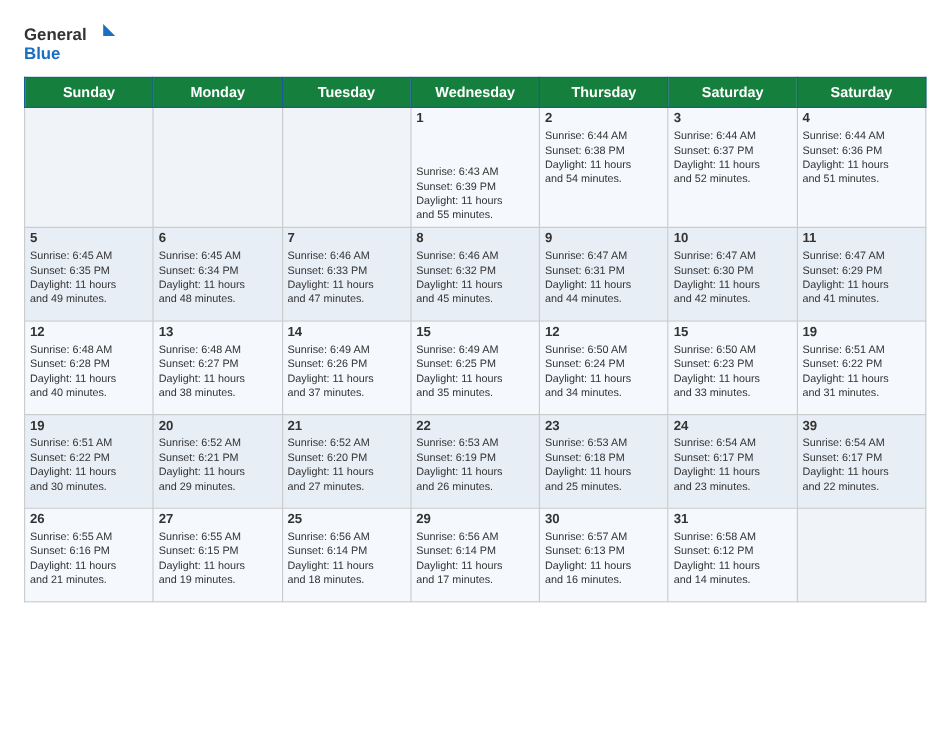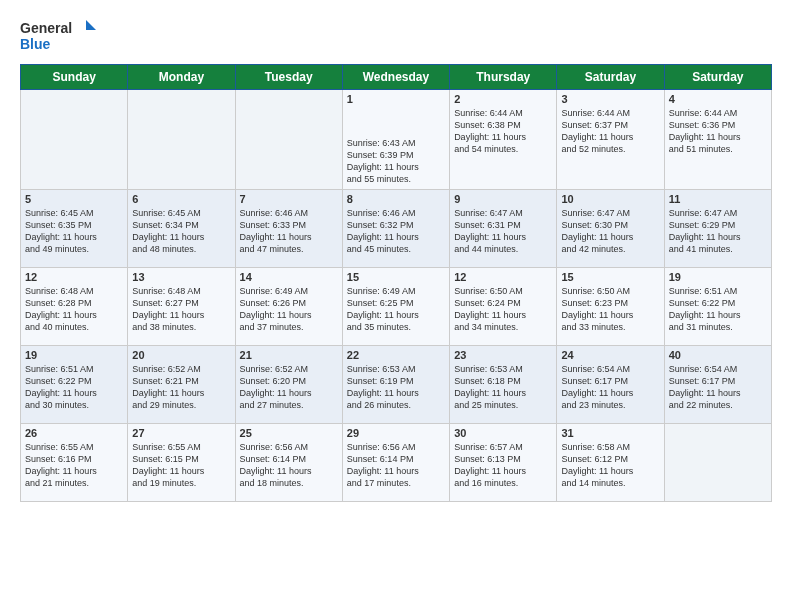--- a/index.html
+++ b/index.html
@@ -289,21 +289,21 @@
 and 25 minutes.</div>
           </td>
           <td>
             <span class="day-num">24</span>
             <div class="day-info" style="white-space: pre-line;">Sunrise: 6:54 AM
 Sunset: 6:17 PM
 Daylight: 11 hours
 and 23 minutes.</div>
           </td>
           <td>
-            <span class="day-num">40</span>
+            <span class="day-num">39</span>
             <div class="day-info" style="white-space: pre-line;">Sunrise: 6:54 AM
 Sunset: 6:17 PM
 Daylight: 11 hours
 and 22 minutes.</div>
           </td>
         </tr>
         <tr>
           <td>
             <span class="day-num">26</span>
             <div class="day-info" style="white-space: pre-line;">Sunrise: 6:55 AM

